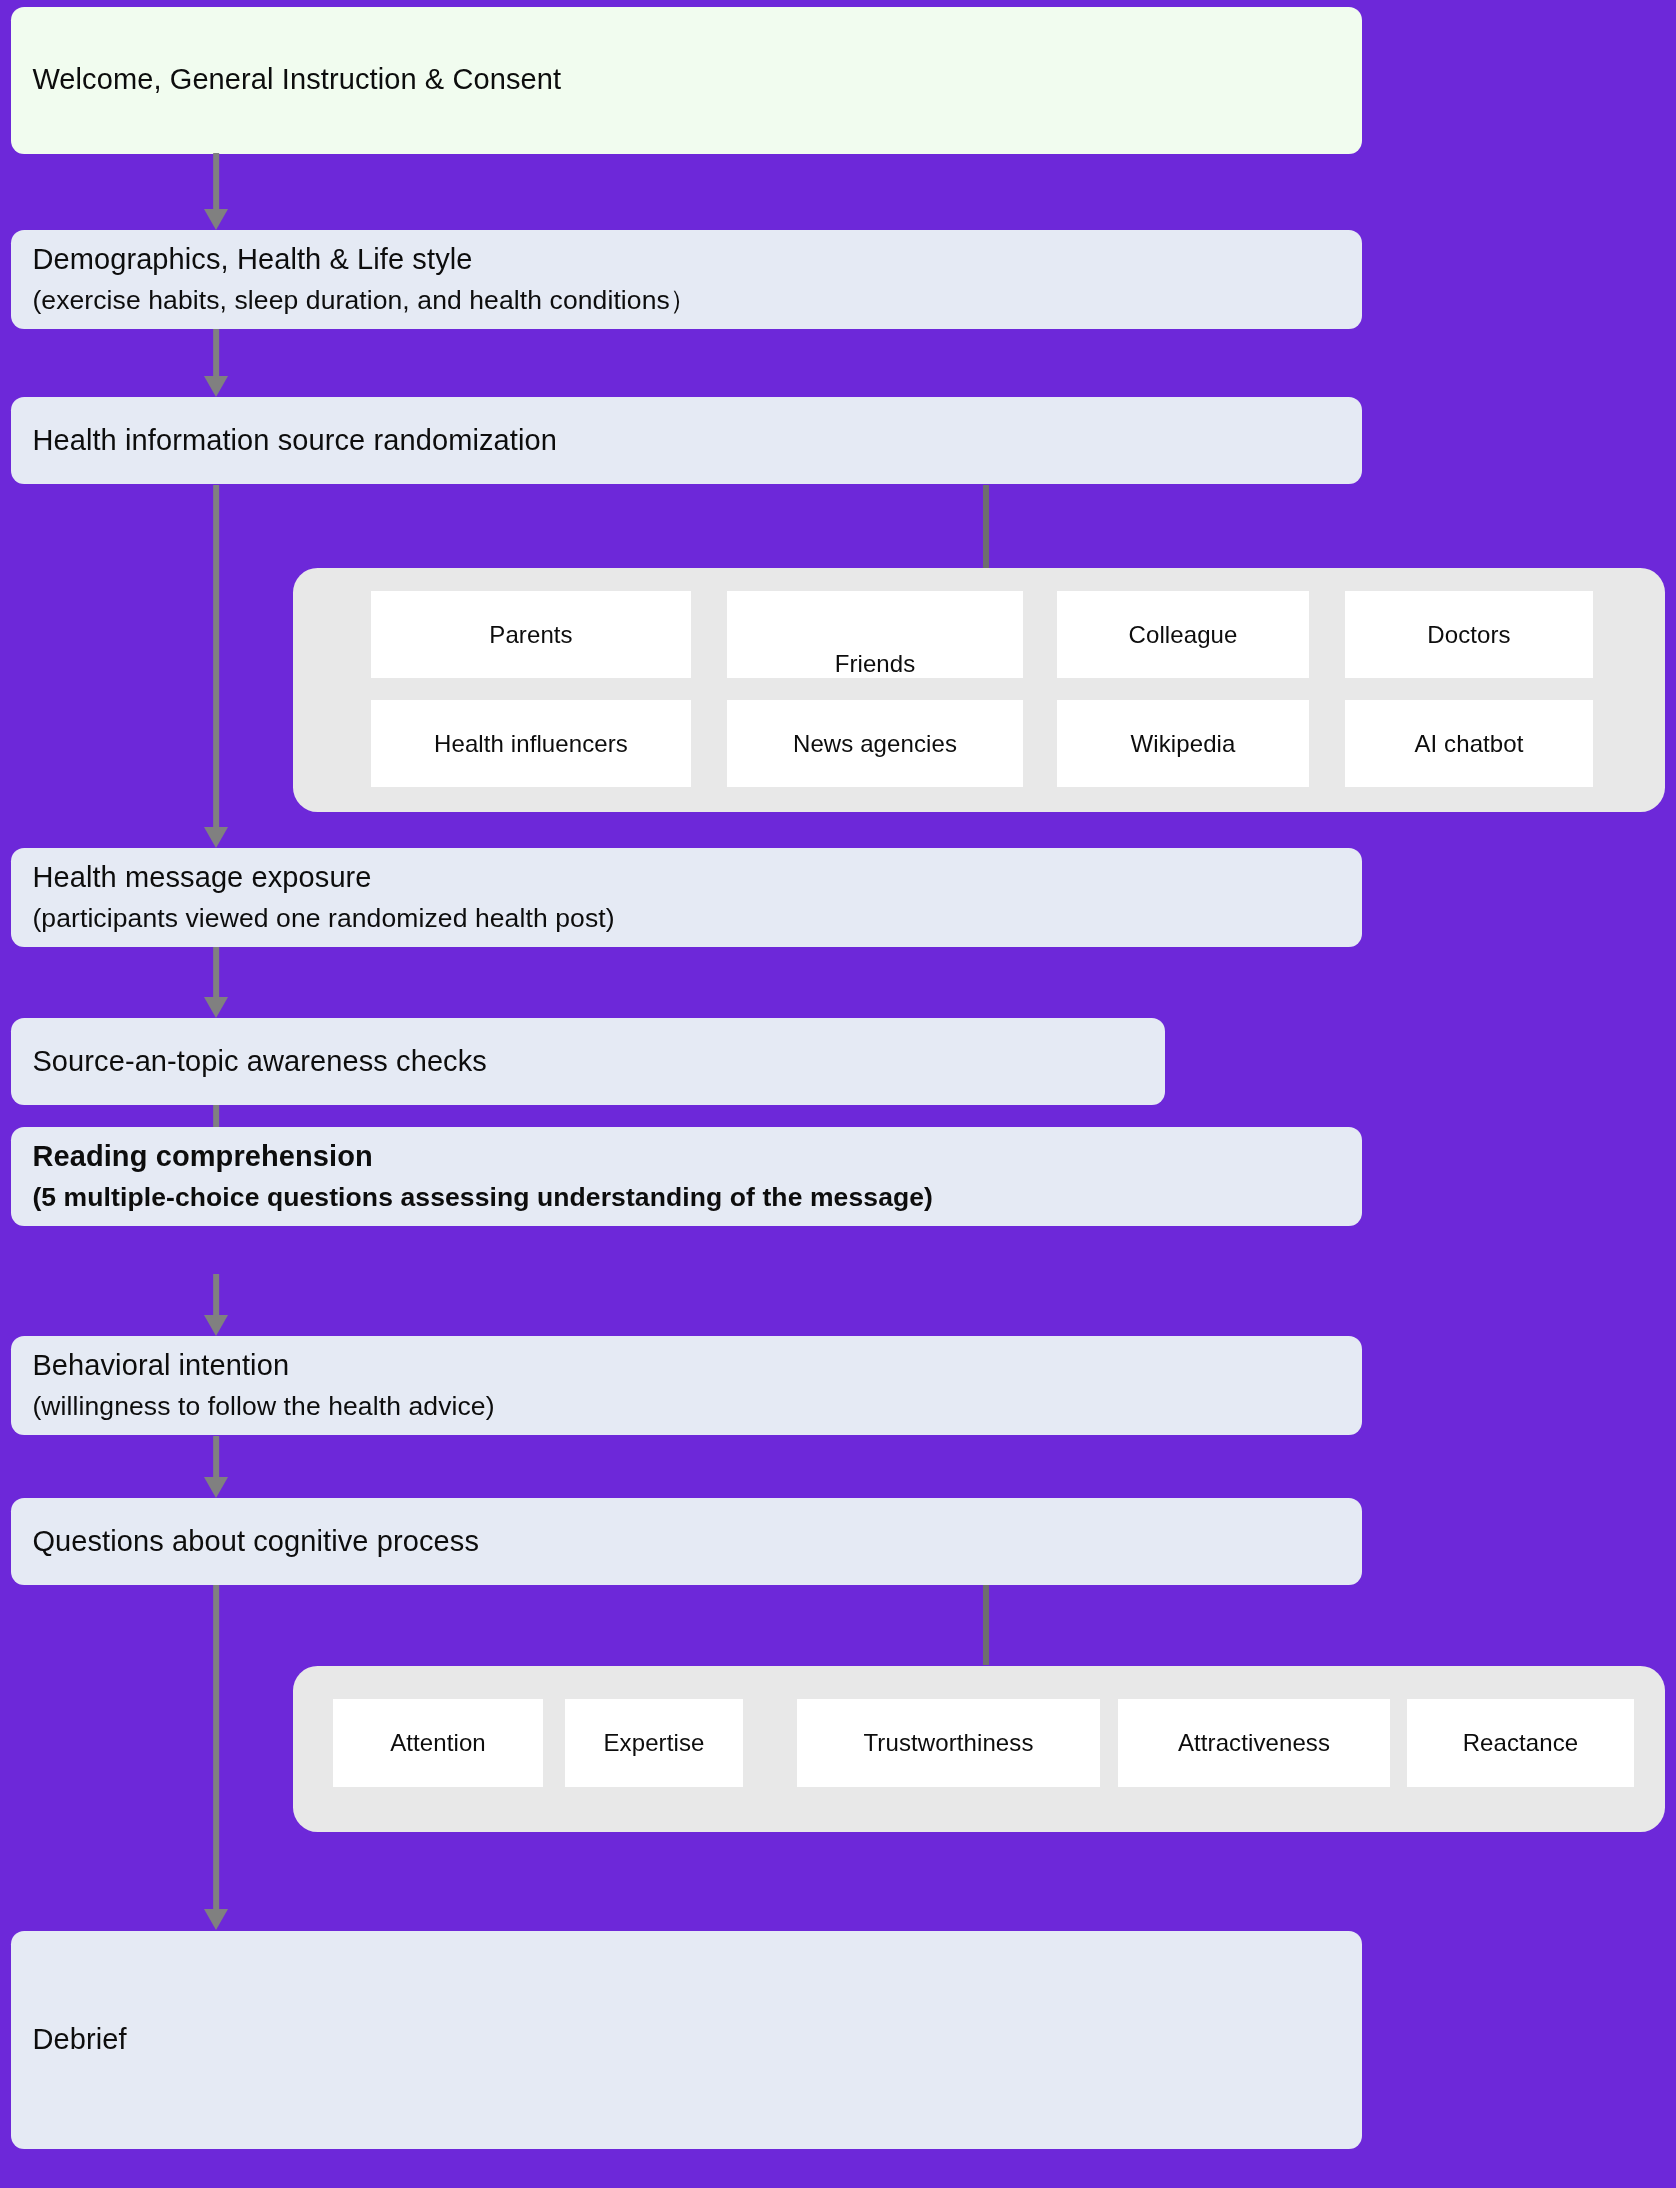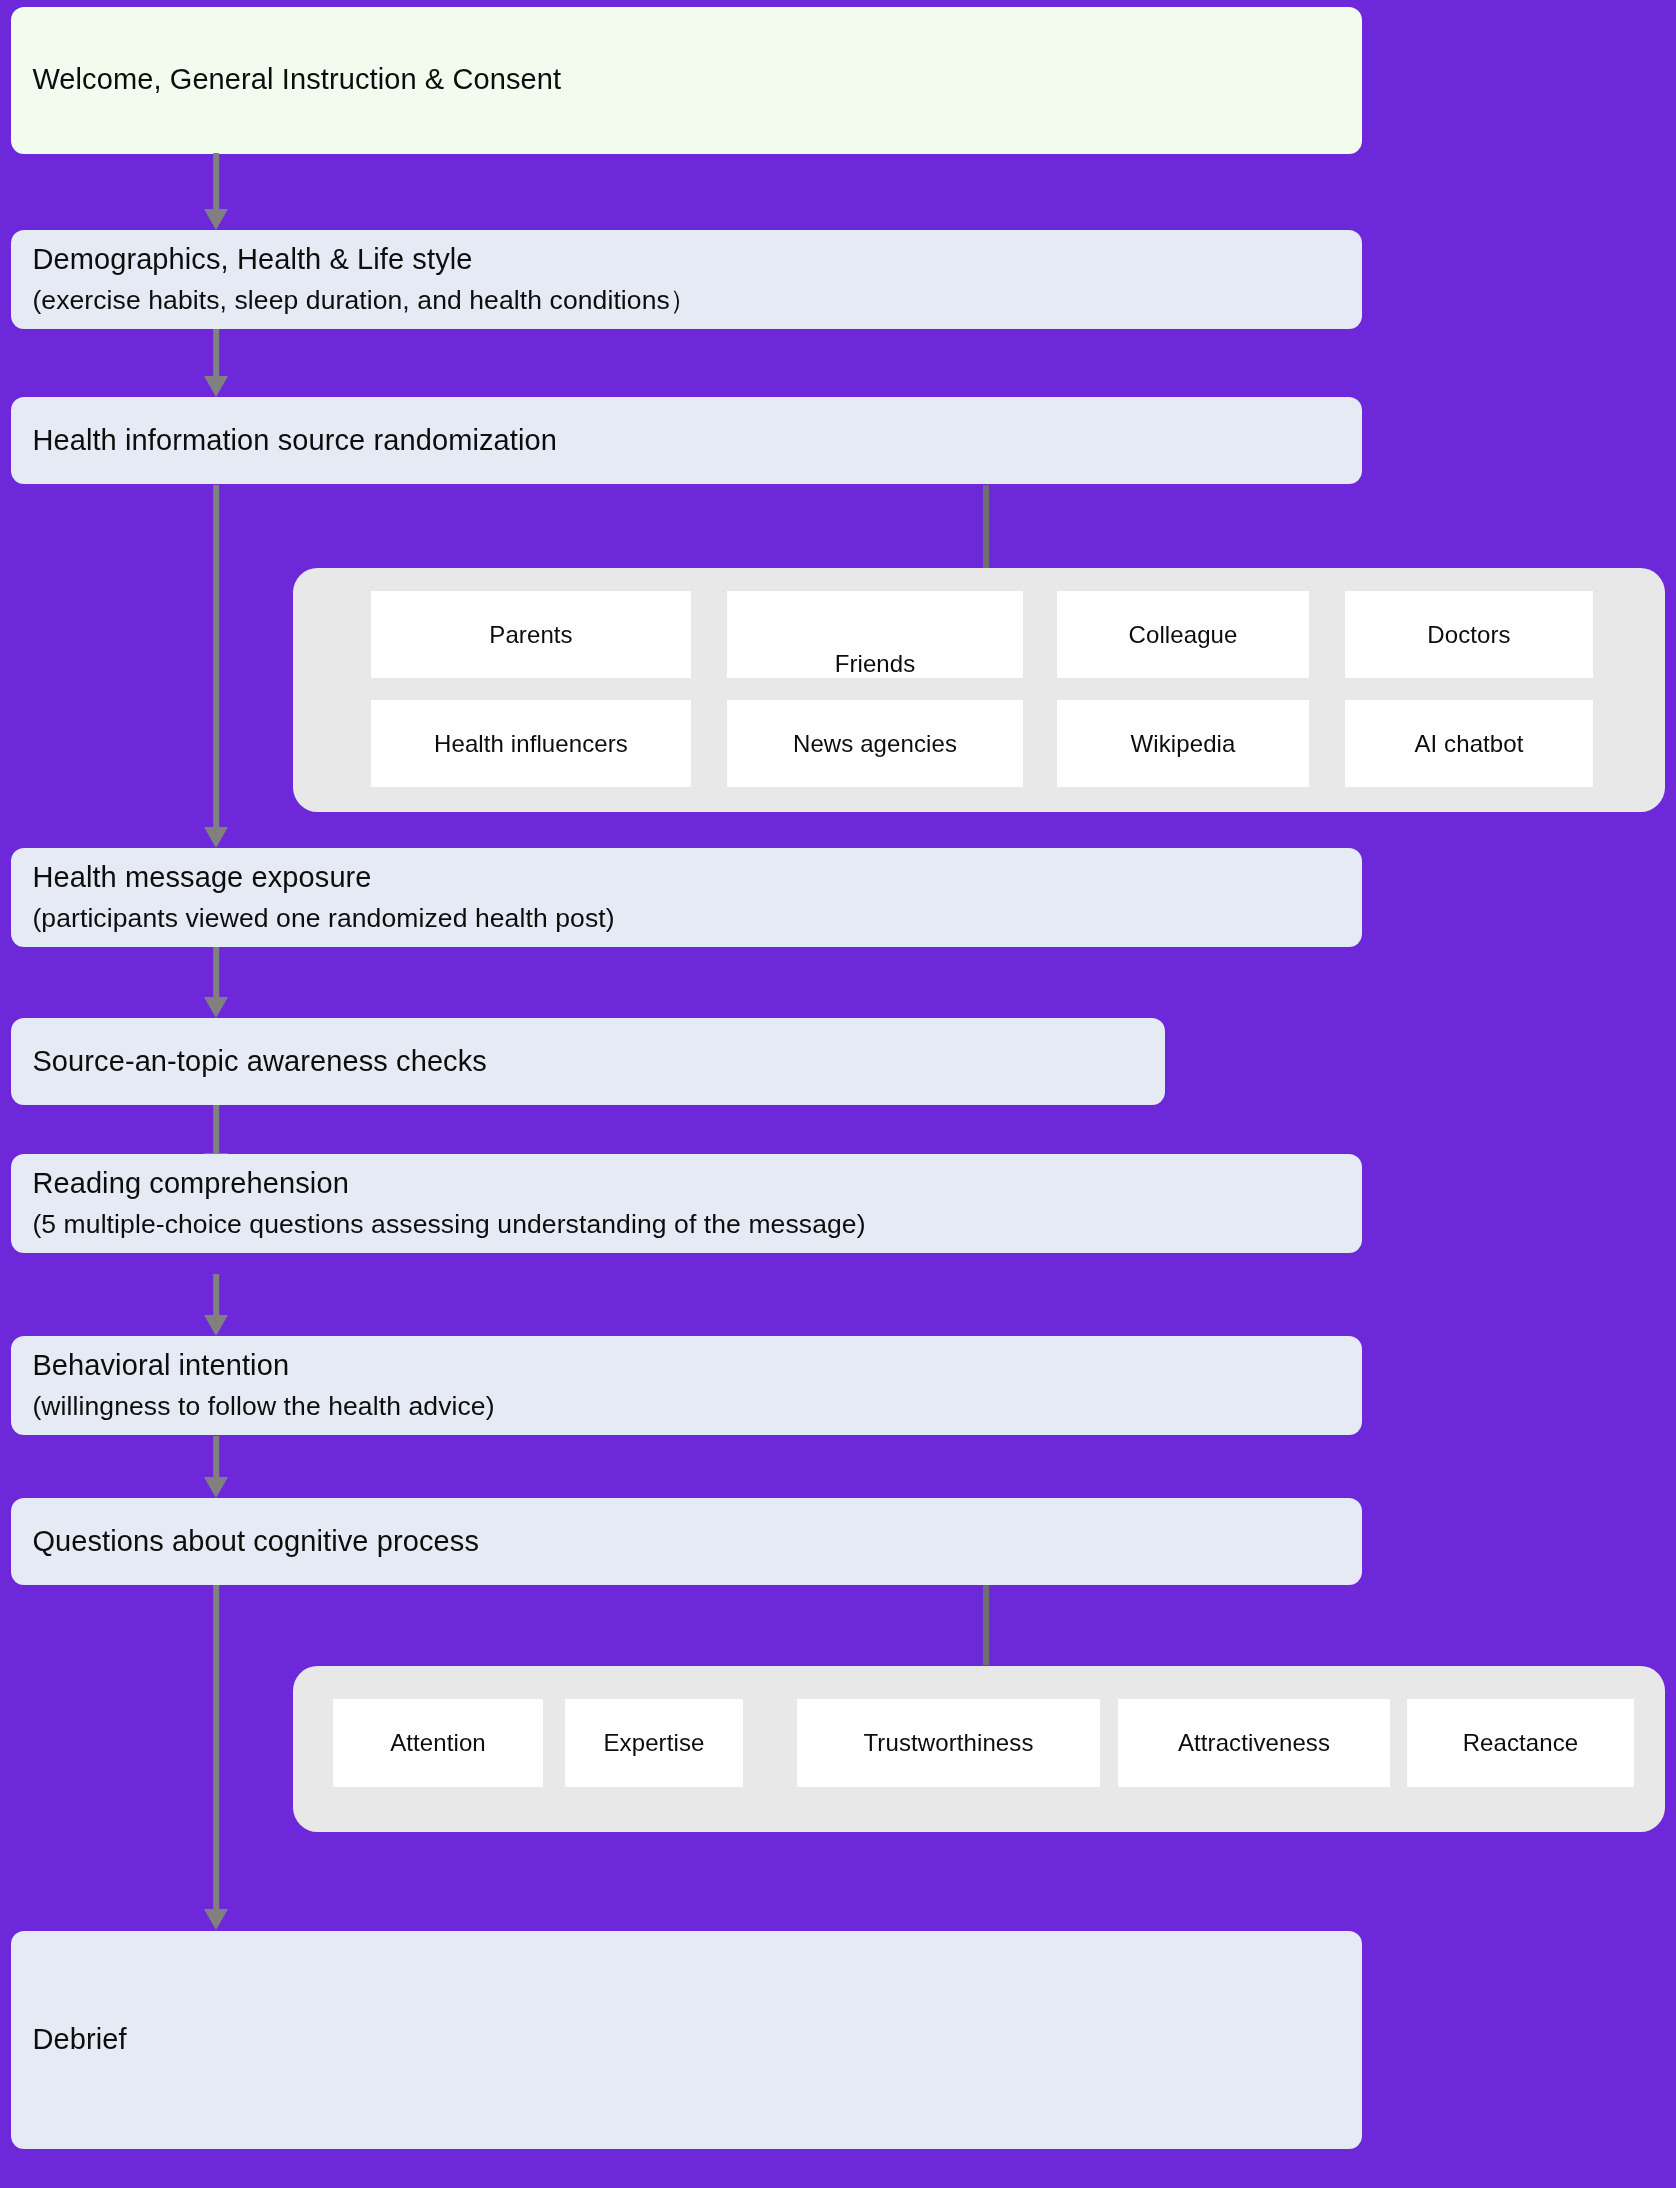--- a/index.html
+++ b/index.html
@@ -158,21 +158,21 @@
 
   <div class="node blue" style="left:11.4px;top:1018px;width:1154px;height:87px;">
     <div class="title">Source-an-topic awareness checks</div>
   </div>
 
   <div class="arrow" style="left:204px;top:1105px;width:24.6px;height:69px;">
     <div class="shaft" style="height:48px;"></div>
     <div class="head"></div>
   </div>
 
-  <div class="node blue" style="left:11.4px;top:1154px;width:1351px;height:99px;">
+  <div class="node blue" style="left:11.4px;top:1127px;width:1351px;height:99px;font-weight:bold;">
     <div class="title">Reading comprehension</div>
     <div class="sub">(5 multiple-choice questions assessing understanding of the message)</div>
   </div>
 
   <div class="arrow" style="left:204px;top:1274px;width:24.6px;height:62px;">
     <div class="shaft" style="height:42px;"></div>
     <div class="head"></div>
   </div>
 
   <div class="node blue" style="left:11.4px;top:1336px;width:1351px;height:99px;">

